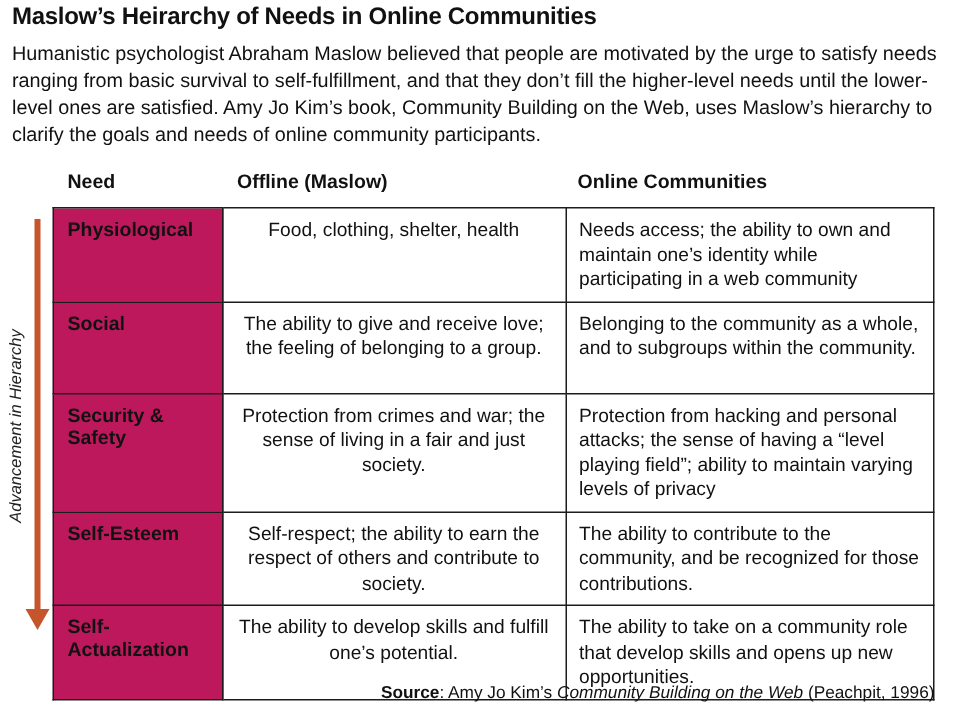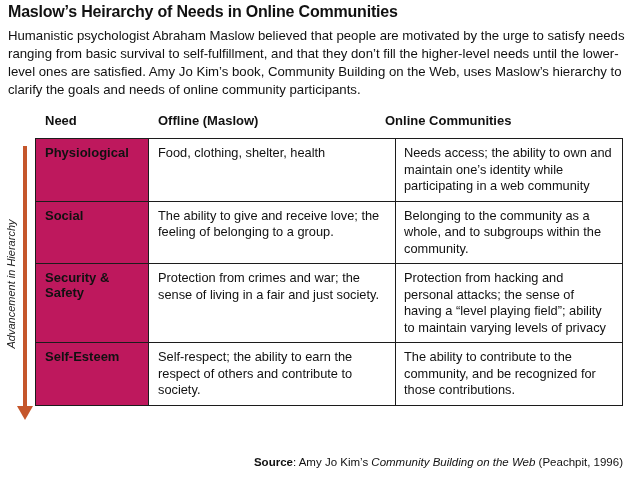--- a/index.html
+++ b/index.html
@@ -59,23 +59,24 @@
     vertical-align:top;
     box-sizing:border-box;
   }
   td.need {
     width:113px;
     background:#be185d;
     font-weight:bold; font-size:13px;
     padding:6px 4px 6px 9px;
   }
   td.offline {
-    width:247px;
+    width:229px;
     font-size:12.8px; line-height:16.5px;
     padding:6px 10px 6px 9px;
+    text-align:center;
   }
   td.online {
     font-size:12.8px; line-height:16.5px;
     padding:6px 8px 6px 8px;
   }
 
   .source-line {
     position:absolute; right:17px; top:456px;
     font-size:11.5px; color:#111;
   }
@@ -118,20 +119,25 @@
         <tr style="height:75px">
           <td class="need">Security &amp; Safety</td>
           <td class="offline">Protection from crimes and war; the sense of living in a fair and just society.</td>
           <td class="online">Protection from hacking and personal attacks; the sense of having a “level playing field”; ability to maintain varying levels of privacy</td>
         </tr>
         <tr style="height:58px">
           <td class="need">Self-Esteem</td>
           <td class="offline">Self-respect; the ability to earn the respect of others and contribute to society.</td>
           <td class="online">The ability to contribute to the community, and be recognized for those contributions.</td>
         </tr>
+        <tr style="height:57px">
+          <td class="need">Self-Actualization</td>
+          <td class="offline">The ability to develop skills and fulfill one’s potential.</td>
+          <td class="online">The ability to take on a community role that develop skills and opens up new opportunities.</td>
+        </tr>
       </tbody>
     </table>
   </div>
 
   <div class="source-line">
     <span class="src-label">Source</span><span>: Amy Jo Kim’s </span><span class="src-book">Community Building on the Web</span><span>  (Peachpit, 1996)</span>
   </div>
 
 </div>
 

